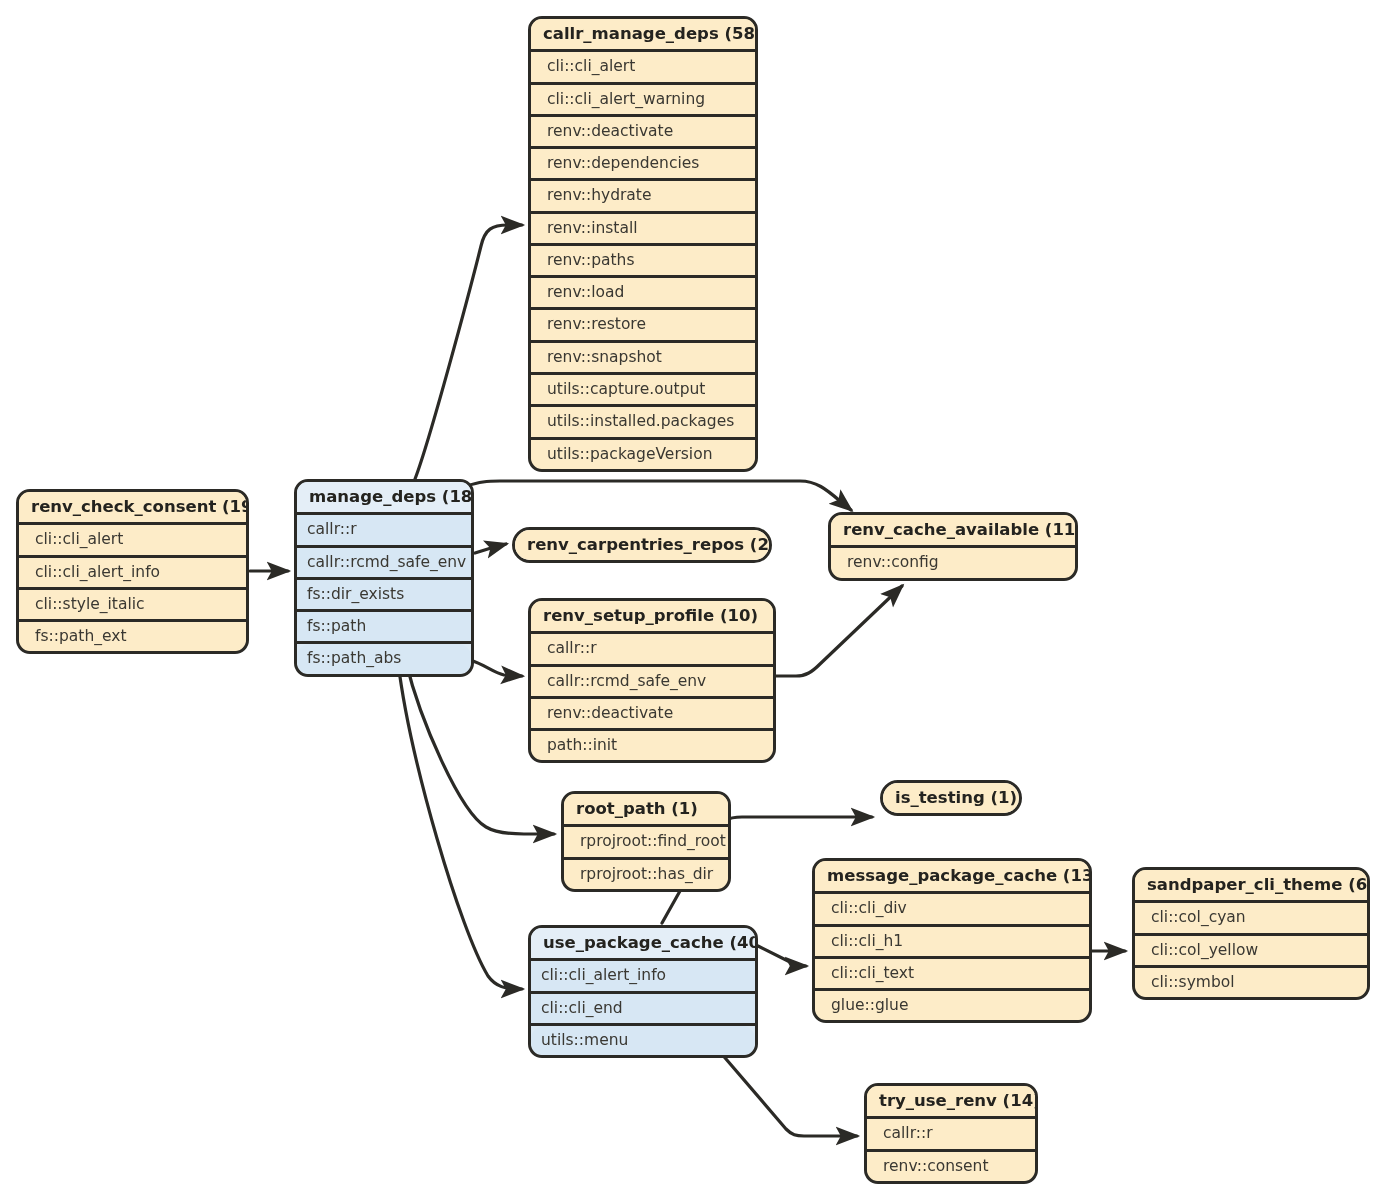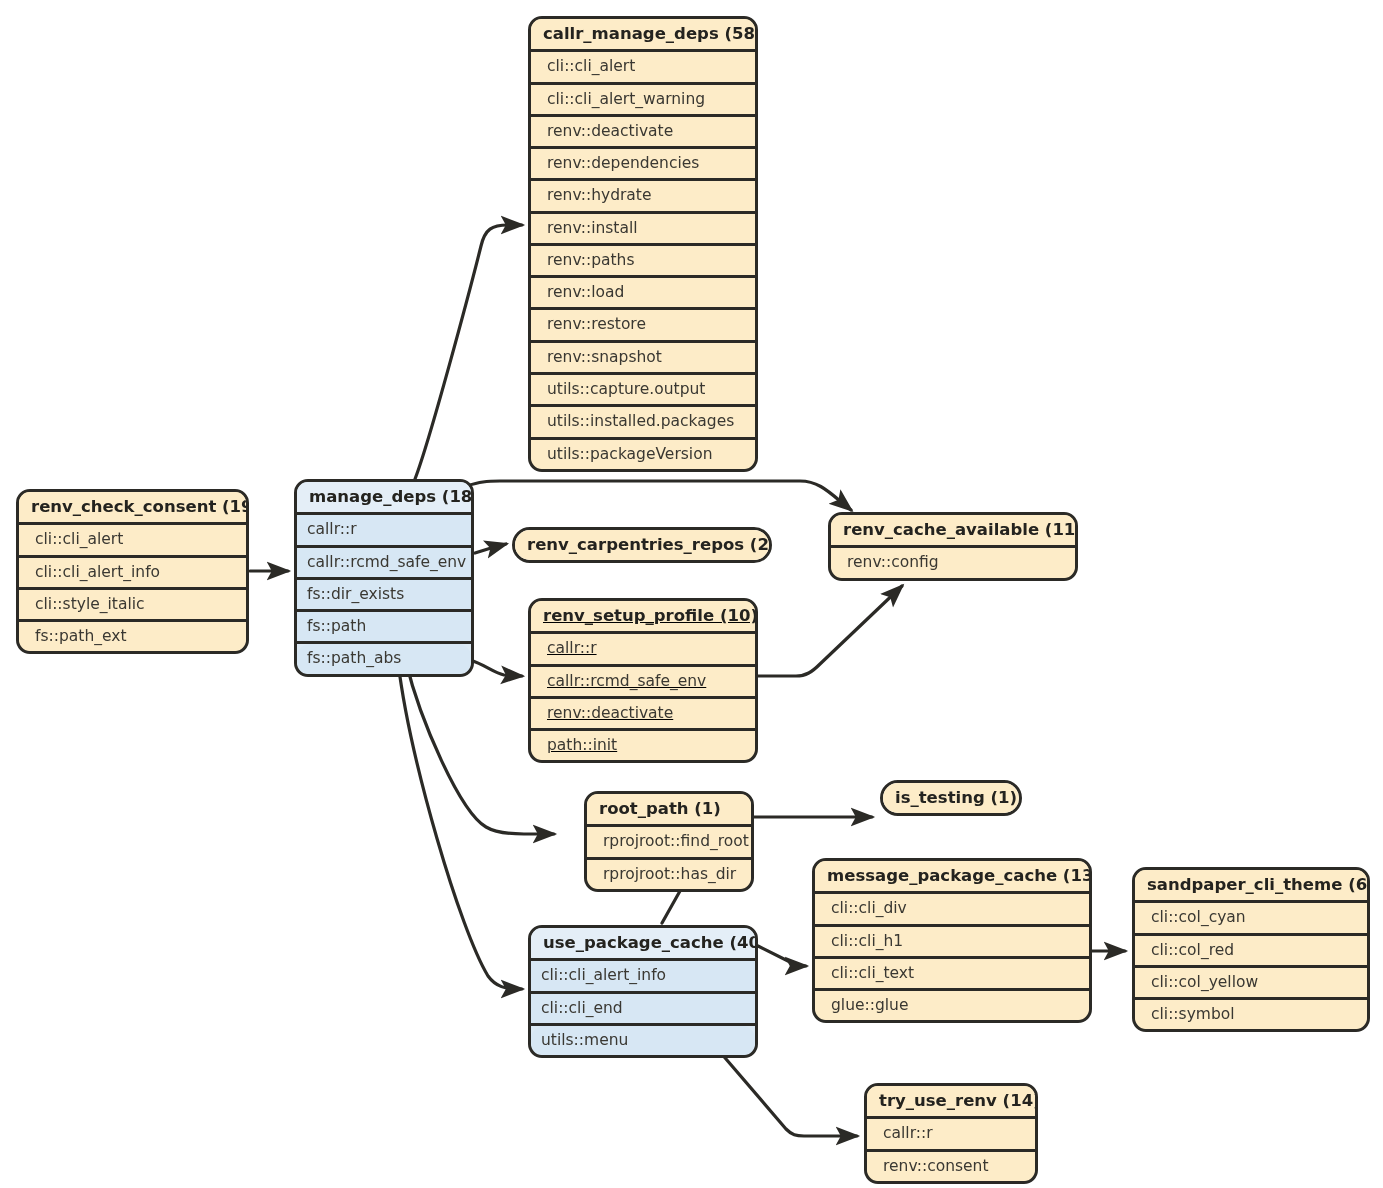--- a/index.html
+++ b/index.html
@@ -138,46 +138,45 @@
       <div class="node-row">fs::path</div>
       <div class="node-row">fs::path_abs</div>
     </div>
     <div class="node theme-yellow compact" style="left: 512px; top: 527px; width: 260px;">
       <div class="node-title">renv_carpentries_repos (2)</div>
     </div>
     <div class="node theme-yellow has-rows" style="left: 828px; top: 512px; width: 250px;">
       <div class="node-title">renv_cache_available (11)</div>
       <div class="node-row">renv::config</div>
     </div>
-    <div class="node theme-yellow has-rows" style="left: 528px; top: 598px; width: 230px; text-decoration: underline;">
+    <div class="node theme-yellow has-rows" style="left: 528px; top: 598px; width: 248px;">
       <div class="node-title">renv_setup_profile (10)</div>
       <div class="node-row">callr::r</div>
       <div class="node-row">callr::rcmd_safe_env</div>
       <div class="node-row">renv::deactivate</div>
       <div class="node-row">path::init</div>
     </div>
-    <div class="node theme-yellow has-rows" style="left: 561px; top: 791px; width: 170px; margin-left: 23px;">
+    <div class="node theme-yellow has-rows" style="left: 561px; top: 791px; width: 170px;">
       <div class="node-title">root_path (1)</div>
       <div class="node-row">rprojroot::find_root</div>
       <div class="node-row">rprojroot::has_dir</div>
     </div>
     <div class="node theme-yellow compact" style="left: 880px; top: 780px; width: 142px;">
       <div class="node-title">is_testing (1)</div>
     </div>
     <div class="node theme-yellow has-rows" style="left: 812px; top: 858px; width: 280px;">
       <div class="node-title">message_package_cache (13)</div>
       <div class="node-row">cli::cli_div</div>
       <div class="node-row">cli::cli_h1</div>
       <div class="node-row">cli::cli_text</div>
       <div class="node-row">glue::glue</div>
     </div>
     <div class="node theme-yellow has-rows" style="left: 1132px; top: 867px; width: 238px;">
       <div class="node-title">sandpaper_cli_theme (6)</div>
       <div class="node-row">cli::col_cyan</div>
-      <div class="node-row">cli::col_red</div>
       <div class="node-row">cli::col_yellow</div>
       <div class="node-row">cli::symbol</div>
     </div>
     <div class="node theme-blue has-rows" style="left: 528px; top: 925px; width: 230px;">
       <div class="node-title">use_package_cache (40)</div>
       <div class="node-row">cli::cli_alert_info</div>
       <div class="node-row">cli::cli_end</div>
       <div class="node-row">utils::menu</div>
     </div>
     <div class="node theme-yellow has-rows" style="left: 864px; top: 1083px; width: 174px;">

